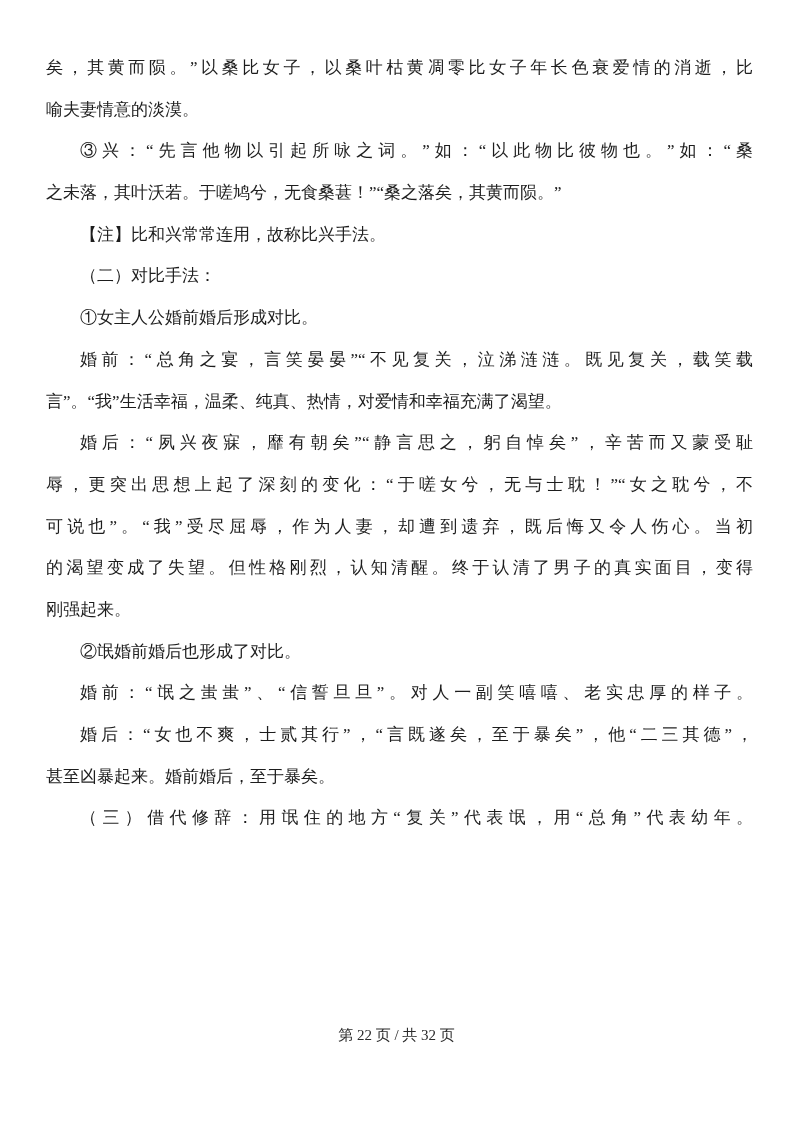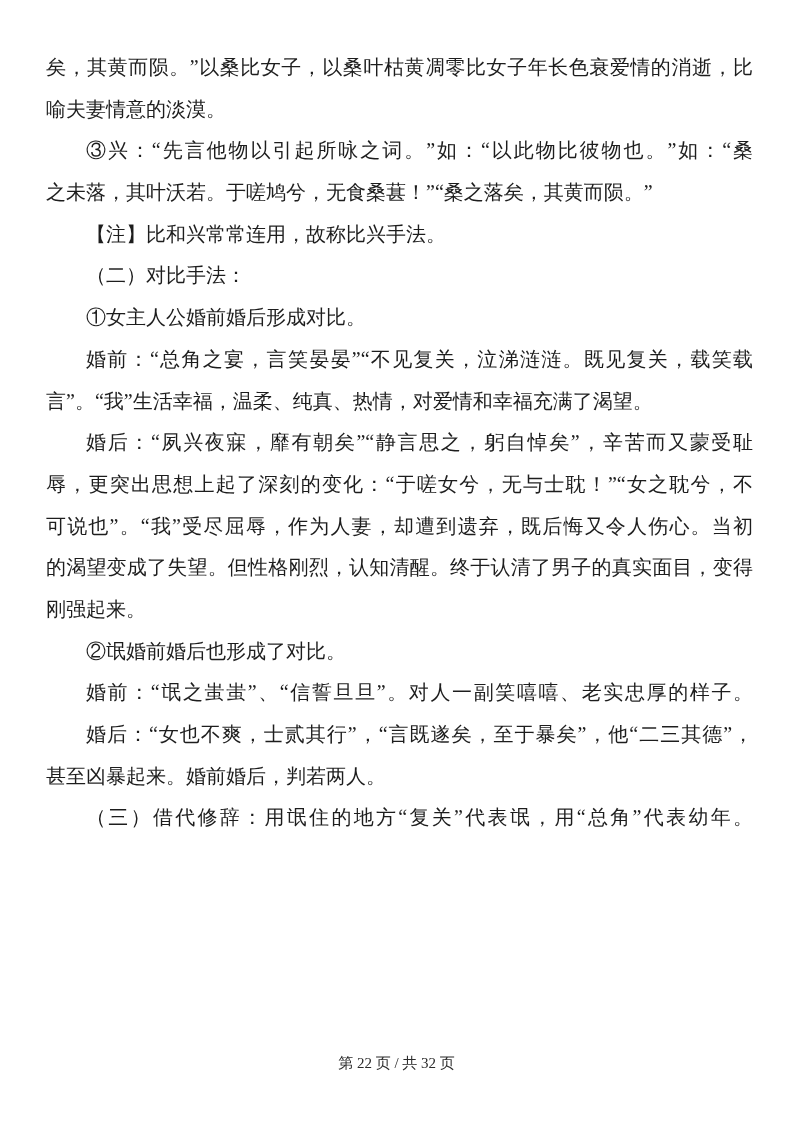--- a/index.html
+++ b/index.html
@@ -14,41 +14,41 @@
     position: relative;
     font-family: "Liberation Serif", "DejaVu Serif", serif;
     color: #1d1d1d;
   }
   .doc {
     padding: 47px 40px 0 46px;
     width: 707px;
   }
   .para { margin: 0; }
   .line {
-    font-size: 20px;
+    font-size: 17px;
     line-height: 41.7px;
     height: 41.7px;
     white-space: normal;
     text-align: justify;
     text-align-last: left;
     overflow: hidden;
   }
   .line.fill {
     text-align-last: justify;
   }
   .line.ind {
     text-indent: 2em;
   }
   .line.bold, .b {
     font-weight: normal;
   }
   .footer {
     position: absolute;
     left: 0;
-    top: 1052px;
+    top: 1024px;
     width: 793px;
     text-align: center;
     font-size: 15px;
     line-height: 22px;
     color: #2a2a2a;
   }
 </style>
 </head>
 <body>
 
@@ -83,21 +83,21 @@
         <div class="line">刚强起来。</div>
       </div>
       <div class="para">
         <div class="line ind bold">②氓婚前婚后也形成了对比。</div>
       </div>
       <div class="para">
         <div class="line fill ind">婚前：“氓之蚩蚩”、“信誓旦旦”。对人一副笑嘻嘻、老实忠厚的样子。</div>
       </div>
       <div class="para">
         <div class="line fill ind">婚后：“女也不爽，士贰其行”，“言既遂矣，至于暴矣”，他“二三其德”，</div>
-        <div class="line">甚至凶暴起来。婚前婚后，判若两人。</div>
+        <div class="line">甚至凶暴起来。婚前婚后，至于暴矣。</div>
       </div>
       <div class="para">
         <div class="line fill ind"><span>（三）</span><span class="b">借代</span><span>修辞：用氓住的地方“复关”代表氓，用“总角”代表幼年。</span></div>
       </div>
     </div>
 </main>
 
 <div class="footer">
   <span>第 22 页 / 共 32 页</span>
 </div>

